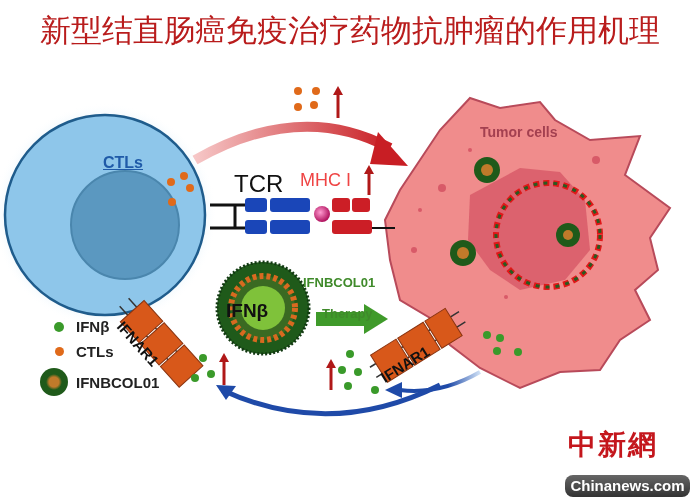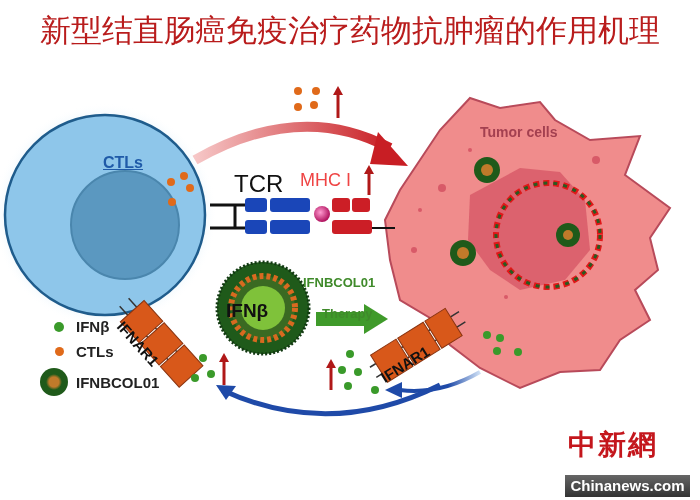--- a/index.html
+++ b/index.html
@@ -3,21 +3,21 @@
 <meta charset="utf-8">
 <style>
   html, body { margin:0; padding:0; background:#ffffff; }
   body { width:700px; height:500px; position:relative; overflow:hidden; font-family:"Liberation Sans", sans-serif; }
   .title { position:absolute; left:0; top:10px; width:700px; text-align:center; font-family:"DejaVu Sans", sans-serif; font-size:31px; color:#b91c1c; letter-spacing:0px; white-space:nowrap; }
   svg.diagram { position:absolute; left:0; top:0; }
   .lbl { position:absolute; white-space:nowrap; }
   .legend-item { position:absolute; display:flex; align-items:center; font-weight:bold; font-size:15px; color:#222; }
   .legend-dot { border-radius:50%; margin-right:12px; }
   .watermark-cn { position:absolute; left:568px; top:426px; font-family:"DejaVu Serif", serif; font-size:28px; color:#c4161c; font-weight:bold; letter-spacing:2px; }
-  .watermark-en { position:absolute; left:565px; top:475px; width:125px; height:22px; background:linear-gradient(#666,#333); color:#fff; font-weight:bold; font-size:15px; text-align:center; line-height:22px; }
+  .watermark-en { position:absolute; left:565px; top:475px; width:125px; height:22px; background:linear-gradient(#666,#333); color:#fff; font-weight:bold; font-size:15px; text-align:center; line-height:22px;border-radius:8px; }
 </style>
 </head>
 <body>
 
 <div class="title">新型结直肠癌免疫治疗药物抗肿瘤的作用机理</div>
 
 <svg class="diagram" width="700" height="500">
   <defs>
     <radialGradient id="ctlGlow" cx="50%" cy="50%" r="50%">
       <stop offset="75%" stop-color="#bfe0f5" stop-opacity="0.9"></stop>

